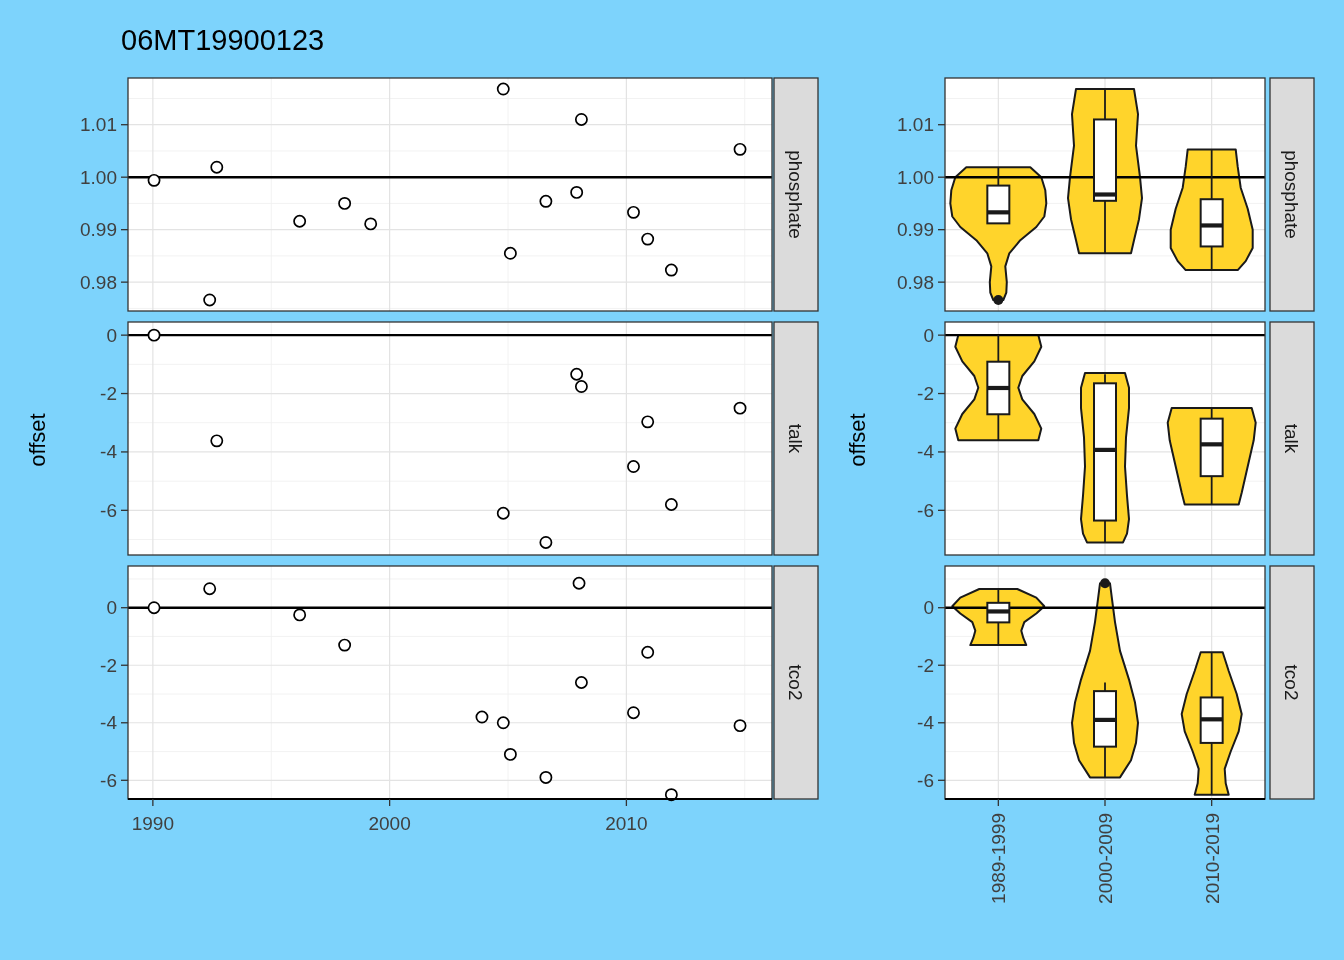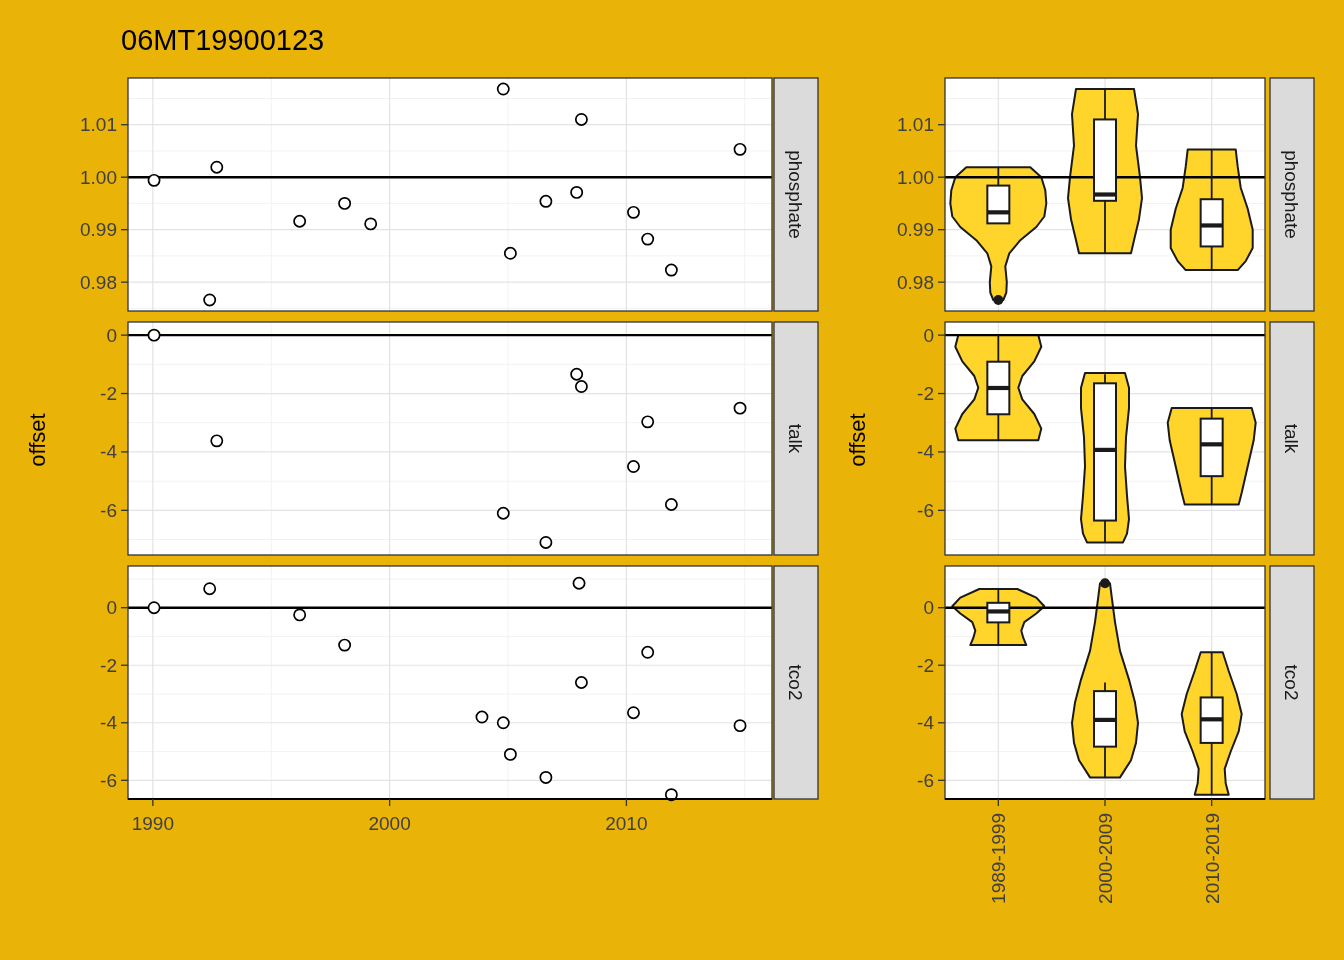--- a/index.html
+++ b/index.html
@@ -1,16 +1,16 @@
 <!DOCTYPE html>
 <html><head>
 <meta charset="utf-8">
 <style>
   html,body{margin:0;padding:0;background:#fff;}
-  .fig{position:relative;width:1344px;height:960px;background:#eab308;overflow:hidden;
+  .fig{position:relative;width:1344px;height:960px;background:#7dd3fc;overflow:hidden;
        font-family:"Liberation Sans",sans-serif;}
   .title{position:absolute;left:121px;top:24px;font-size:29px;color:#000;}
   .ylab{position:absolute;width:200px;text-align:center;font-size:22px;color:#000;
         transform:rotate(-90deg);}
   .ylab.left{left:-62px;top:427px;}
   .ylab.right{left:758px;top:427px;}
   svg text{font-family:"Liberation Sans",sans-serif;}
 </style>
 </head>
 <body>

